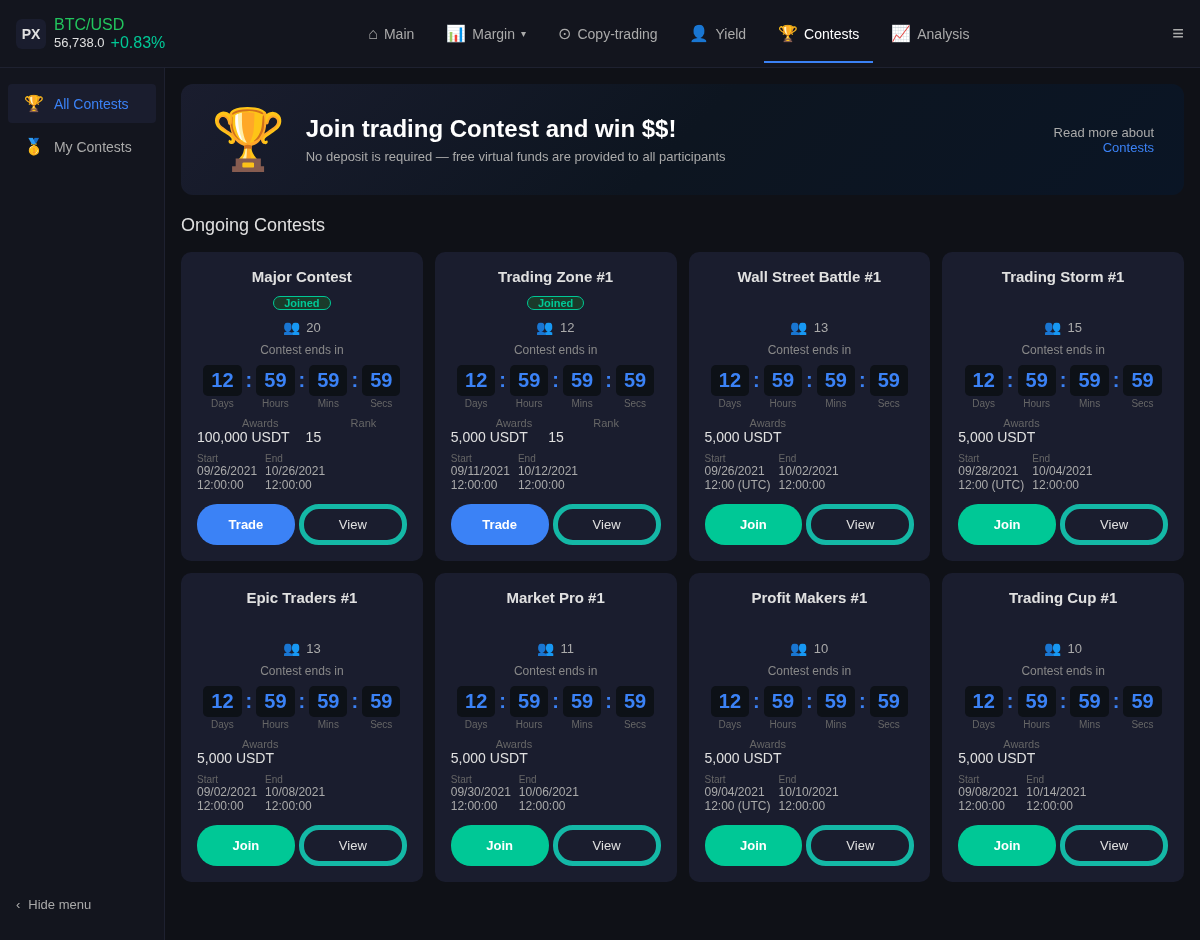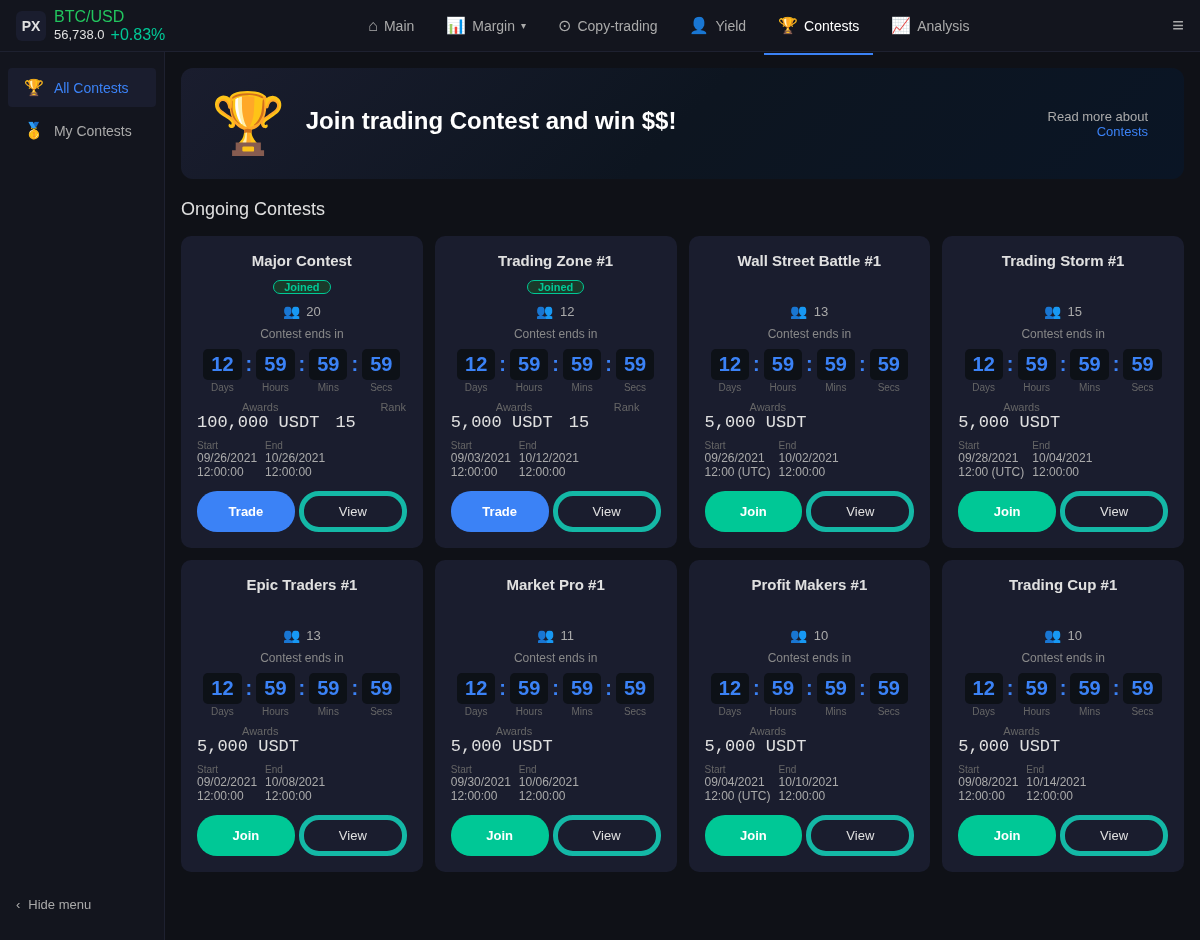--- a/index.html
+++ b/index.html
@@ -11,21 +11,21 @@
       height: 940px;
       overflow: hidden;
       display: flex;
       flex-direction: column;
     }
     
     .topnav {
       display: flex;
       align-items: center;
       background: #13151e;
-      height: 52px;
+      height: 68px;
       padding: 16px 16px;
       border-bottom: 1px solid #1e2130;
       flex-shrink: 0;
     }
     .logo-area {
       display: flex;
       align-items: center;
       gap: 8px;
       min-width: 140px;
     }
@@ -107,21 +107,21 @@
       position: relative;
       min-height: 100px;
       overflow: hidden;
     }
     .banner-trophy {
       font-size: 60px; margin-right: 20px; flex-shrink: 0;
     }
     .banner-text { flex: 1; text-align: left; }
     .banner-title { font-size: 24px; font-weight: bold; color: #fff; margin-bottom: 6px; }
     .banner-sub { font-size: 13px; color: #aaa; }
-    .banner-link { position: absolute; right: 36px; top: 50%; transform: translateY(-50%); text-align: right; font-size: 13px; color: #aaa; }
+    .banner-link { position: absolute; right: 30px; top: 50%; transform: translateY(-50%); text-align: right; font-size: 13px; color: #aaa; }
     .banner-link a { color: #3b82f6; text-decoration: none; }
 
     
     .section-title { font-size: 18px; color: #e0e0e0; margin-bottom: 16px; font-weight: 500; }
 
     
     .contests-grid {
       display: grid;
       grid-template-columns: repeat(4, 1fr);
       gap: 12px;
@@ -164,21 +164,21 @@
       text-align: center;
     }
     .timer-label { font-size: 10px; color: #666; margin-top: 2px; }
     .timer-sep { font-size: 20px; color: #3b82f6; font-weight: bold; padding: 0 2px; margin-bottom: 14px; }
     
     .card-info-row {
       display: flex; gap: 16px;
     }
     .card-info-col { display: flex; flex-direction: column; }
     .info-label { font-size: 11px; color: #666; margin-left: 45px; }
-    .info-val { font-size: 17px; color: #e0e0e0; font-family: Liberation Mono, monospace; }
+    .info-val { font-size: 14px; color: #e0e0e0; }
     
     .card-dates-row {
       display: flex; gap: 8px;
     }
     .date-col { display: flex; flex-direction: column; }
     .date-label { font-size: 10px; color: #666; }
     .date-val { font-size: 12px; color: #aaa; }
     
     .card-buttons {
       display: flex; gap: 4px; margin-top: 4px;
@@ -258,20 +258,21 @@
       <span>Hide menu</span>
     </div>
   </div>
 
   <div class="main-content">
 
     <div class="banner">
       <div class="banner-trophy">🏆</div>
       <div class="banner-text">
         <div class="banner-title">Join trading Contest and win $$!</div>
+        <div class="banner-sub">No deposit is required — free virtual funds are provided to all participants</div>
       </div>
       <div class="banner-link">
         <span>Read more about</span><br>
         <a href="#">Contests</a>
       </div>
     </div>
 
     <div class="section-title">Ongoing Contests</div>
 
     <div class="contests-grid" id="grid-row1">
@@ -366,21 +367,21 @@
       <span class="info-val">5,000 USDT</span>
     </div>
             <div class="card-info-col">
       <span class="info-label">Rank</span>
       <span class="info-val">15</span>
     </div>
           </div>
           <div class="card-dates-row">
     <div class="date-col">
       <span class="date-label">Start</span>
-      <span class="date-val">09/03/2021</span>
+      <span class="date-val">09/11/2021</span>
       <span class="date-val">12:00:00</span>
     </div>
     <div class="date-col">
       <span class="date-label">End</span>
       <span class="date-val">10/12/2021</span>
       <span class="date-val">12:00:00</span>
     </div>
   </div>
           <div class="card-buttons">
     <button class="btn-trade">Trade</button>

